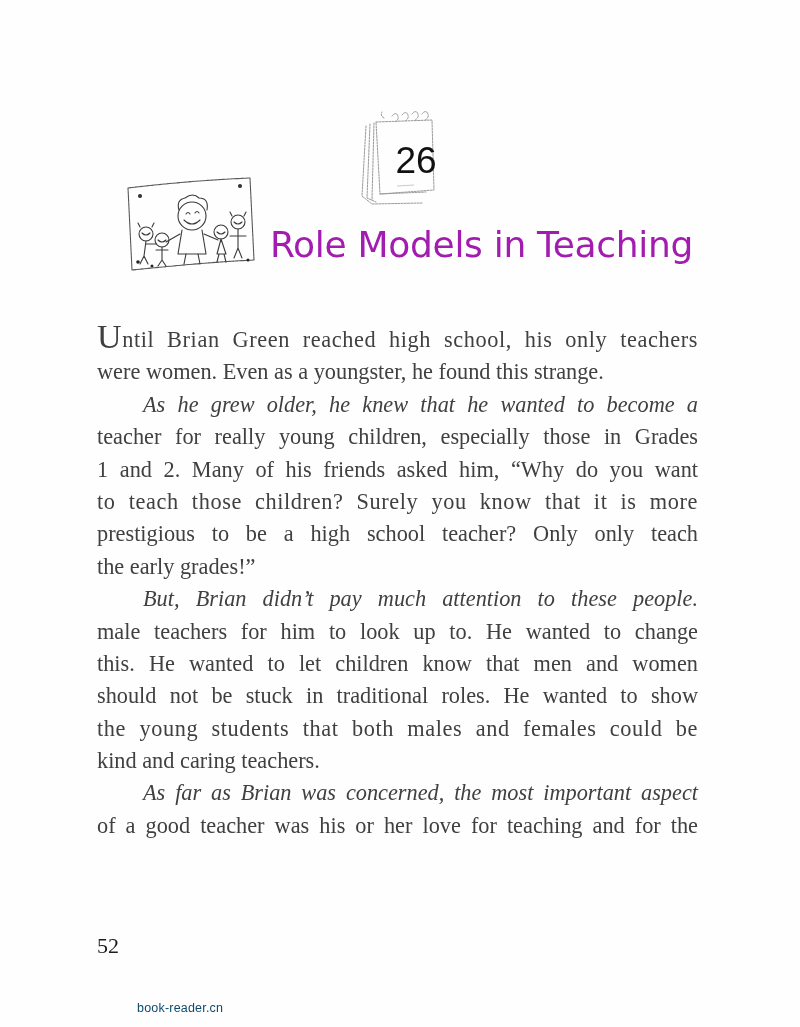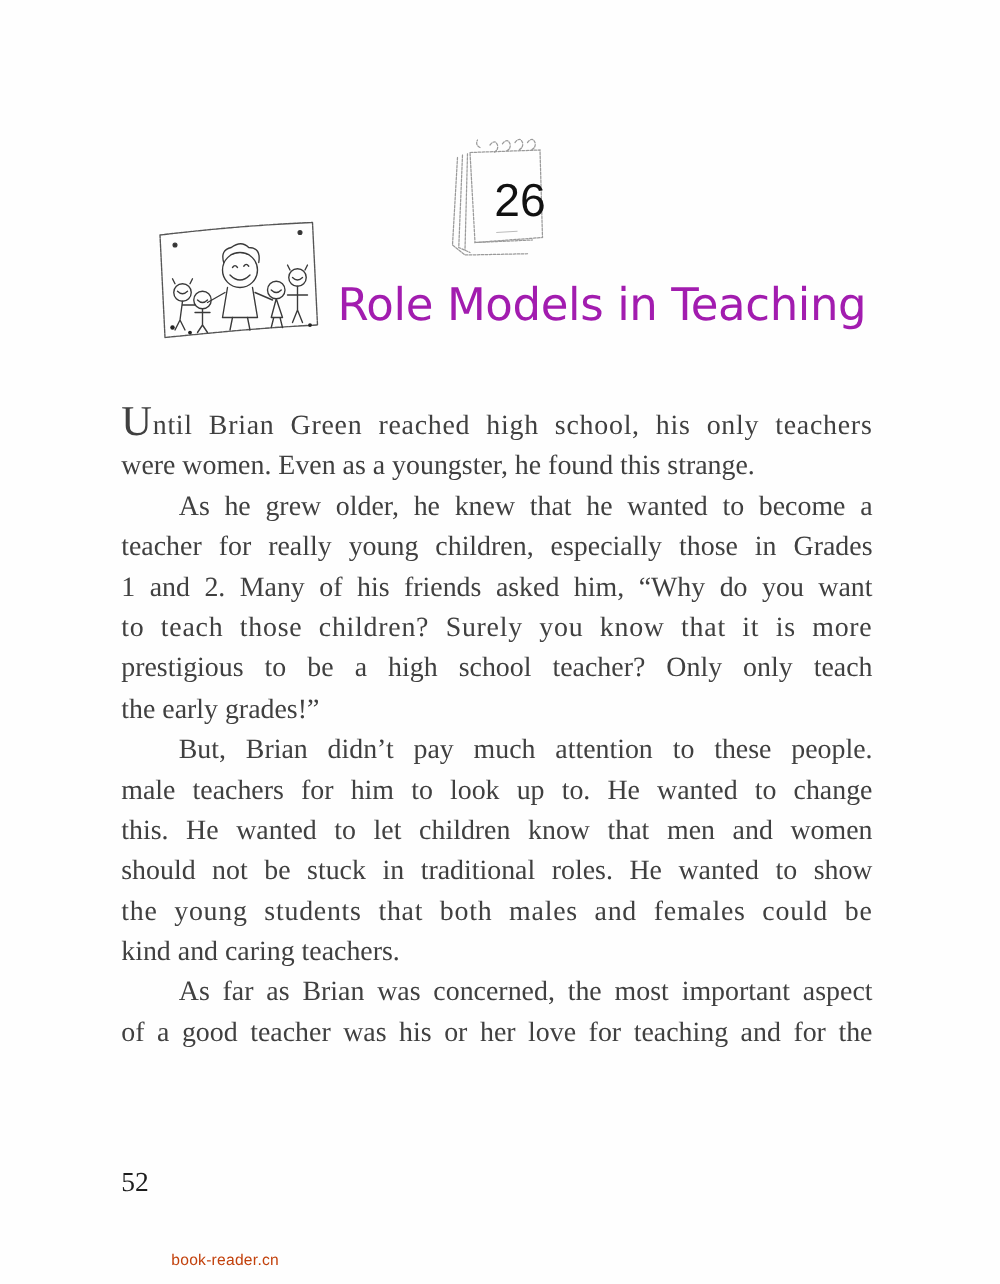--- a/index.html
+++ b/index.html
@@ -72,21 +72,21 @@
     }
     .line {
       display: block;
       height: 32.4px;
       line-height: 32.4px;
       text-align: justify;
       text-align-last: justify;
       white-space: nowrap;
       overflow: visible;
     }
-    .line.indent { padding-left: 46px; }
+    .line.indent { padding-left: 46px; font-style: italic; }
     .line.last { text-align-last: left; }
     .dropcap {
       font-size: 34px;
       line-height: 20px;
       vertical-align: -1px;
       margin-right: 0px;
     }
     .spaced { letter-spacing: 0.6px; }
     .page-number {
       position: absolute;
@@ -95,21 +95,21 @@
       font-size: 22px;
       line-height: 28px;
       color: #1c1c1c;
     }
     .watermark {
       position: absolute;
       left: 137px;
       top: 1001px;
       font-family: "Liberation Sans", "DejaVu Sans", sans-serif;
       font-size: 12.5px;
-      color: #c2410c;
+      color: #0c4a6e;
       letter-spacing: 0.2px;
     }
   </style>
 </head>
 <body>
 
 <div class="page">
 
   <div class="calendar">
     <svg width="90" height="100" viewBox="0 0 90 100">

